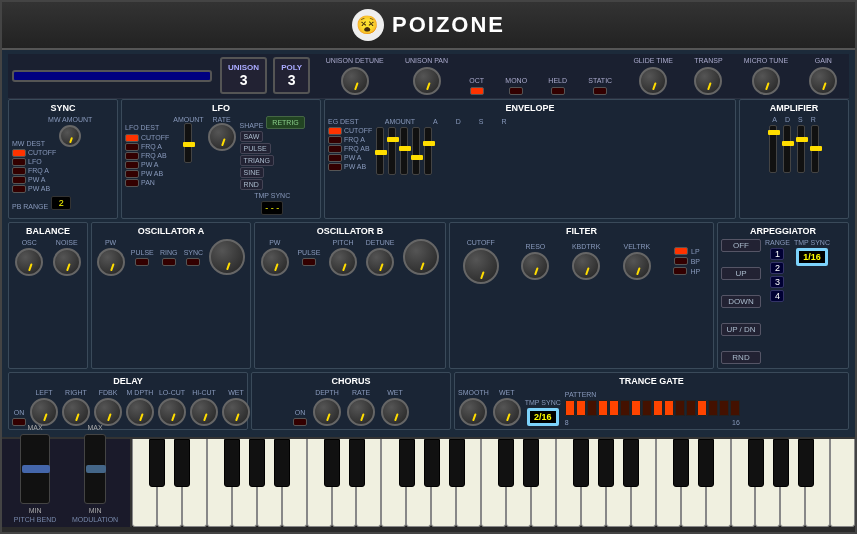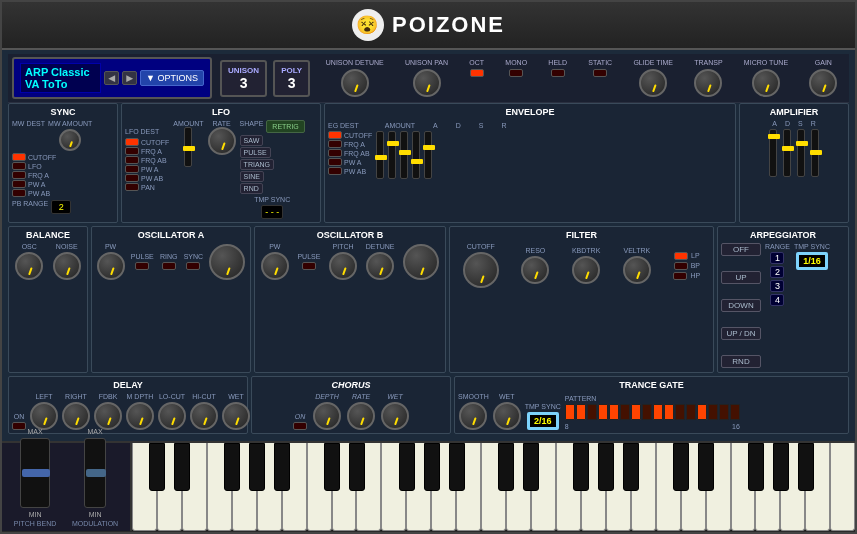--- a/index.html
+++ b/index.html
@@ -340,41 +340,41 @@
       position: absolute;
       width: 2.2%;
       height: 100%;
       background: #111;
       border: 1px solid #000;
       border-radius: 0 0 3px 3px;
       cursor: pointer;
       pointer-events: all;
     }
     
-    .row { display: flex; align-items: flex-start; gap: 3px; }
+    .row { display: flex; align-items: flex-end; gap: 3px; }
     .col { display: flex; flex-direction: column; align-items: center; gap: 2px; }
     .label-sm { color: #8899bb; font-size: 7px; text-align: center; }
     .value-box {
       background: #000;
       border: 1px solid #333;
       color: #ffff00;
       font-size: 9px;
       text-align: center;
       padding: 1px 3px;
       border-radius: 2px;
       min-width: 20px;
     }
     
     .effects-row {
       display: flex;
       gap: 3px;
       margin-bottom: 3px;
     }
     .delay-sec { width: 240px; }
-    .chorus-sec { width: 200px; font-style: italic; }
+    .chorus-sec { width: 200px; }
     .trance-sec { flex: 1; }
     
     .pattern-grid {
       display: flex;
       gap: 1px;
     }
     .pattern-btn {
       width: 10px;
       height: 16px;
       background: #ff4400;
@@ -469,26 +469,20 @@
       <div class="logo-face">😵</div>
       <span class="logo-text">POIZONE</span>
     </div>
   </div>
 
   <div class="main-body">
 
     <div class="global-top">
 
       <div class="patch-display">
-        <div class="patch-name-row">
-          <div class="patch-name">ARP Classic VA ToTo</div>
-          <button class="nav-btn">◀</button>
-          <button class="nav-btn">▶</button>
-          <button class="options-btn">▼ OPTIONS</button>
-        </div>
       </div>
 
       <div class="unison-poly-area">
         <div class="unison-btn">
           <span class="unison-label">UNISON</span>
           <span class="unison-val">3</span>
         </div>
         <div class="unison-btn">
           <span class="unison-label">POLY</span>
           <span class="unison-val">3</span>

